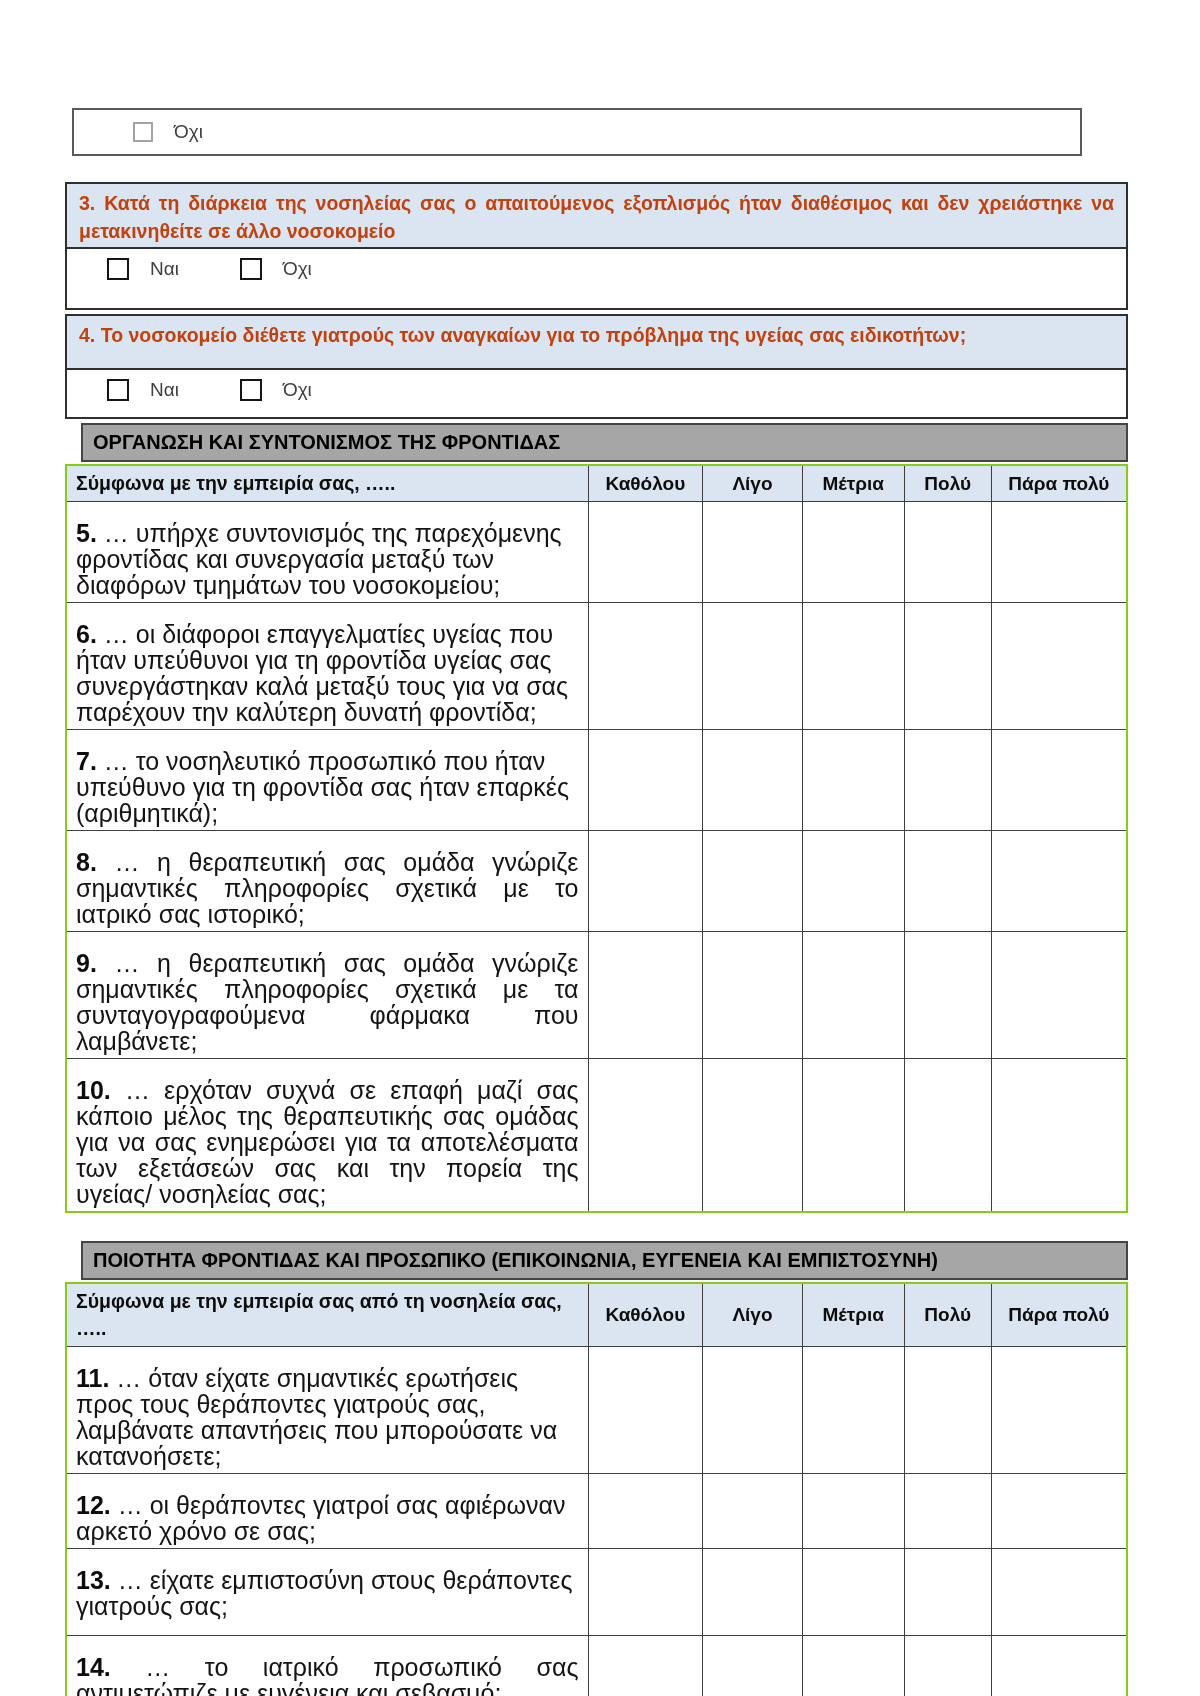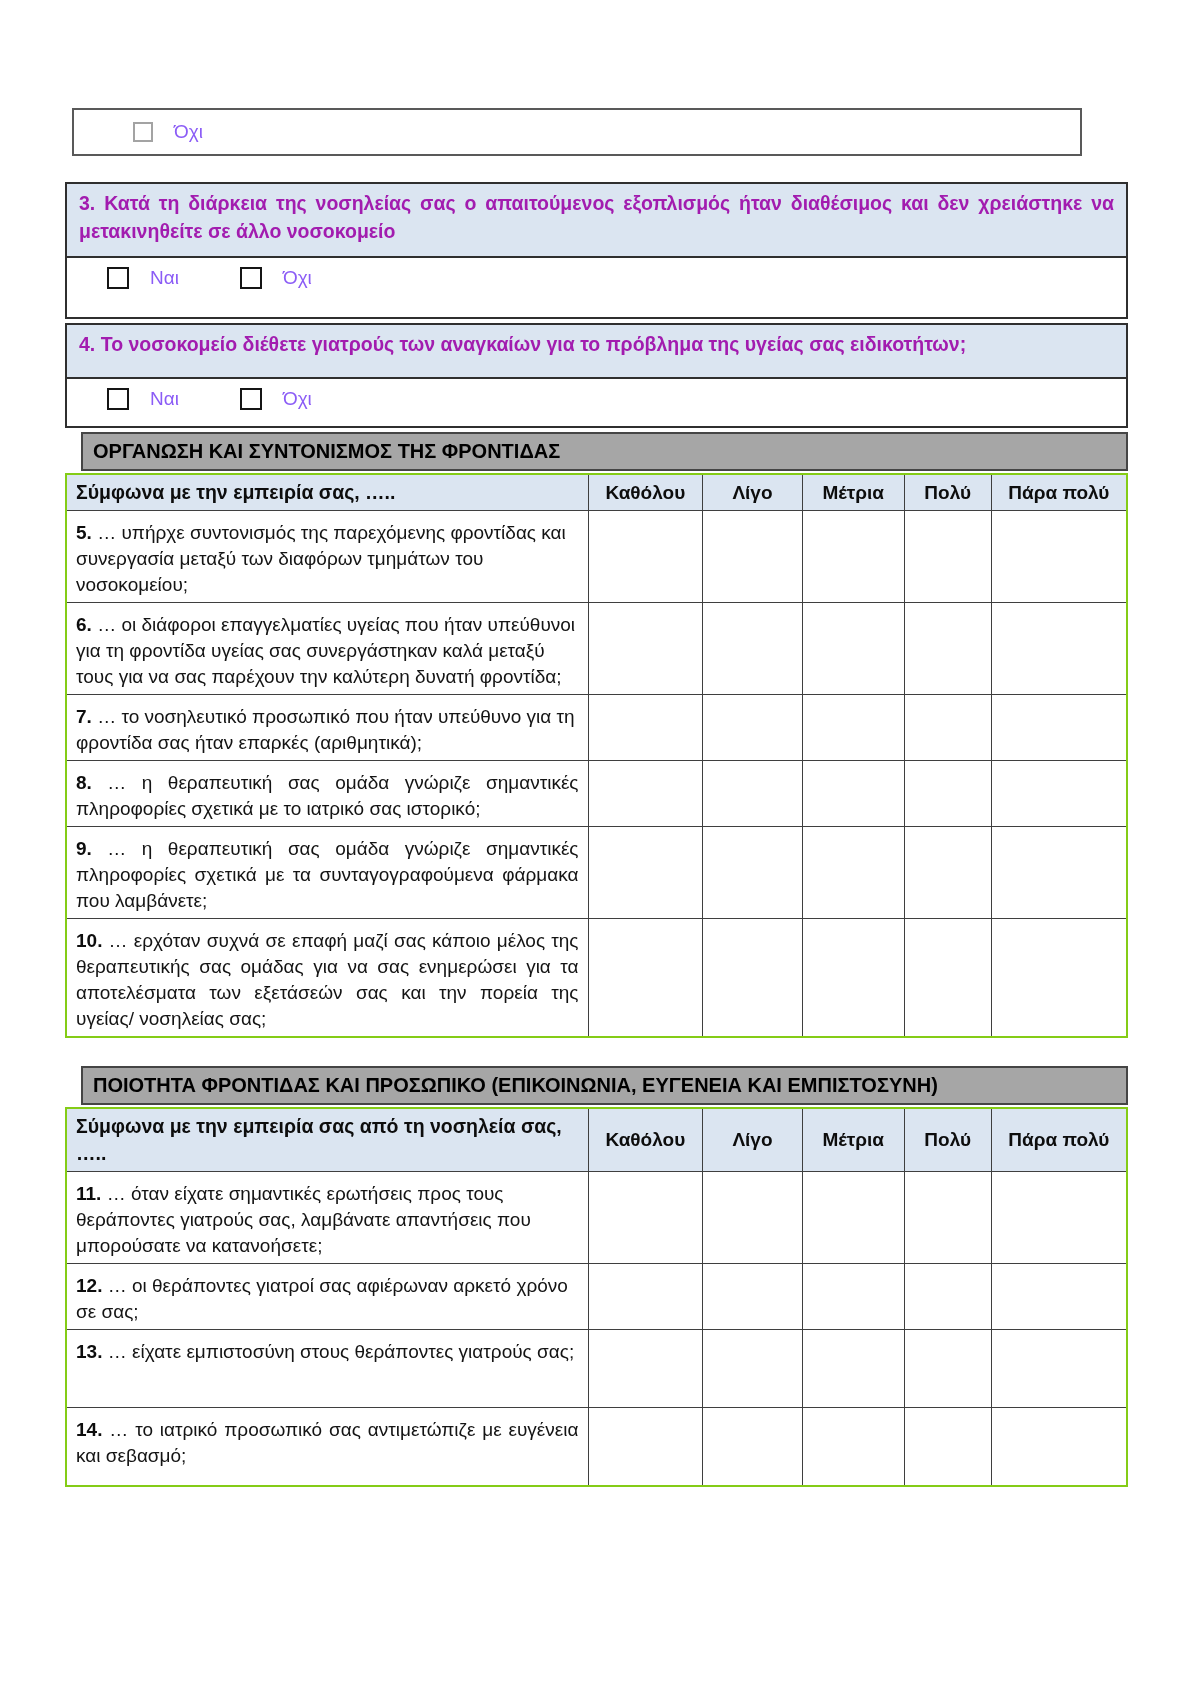--- a/index.html
+++ b/index.html
@@ -14,28 +14,28 @@
   .top-box{
     box-sizing:border-box;margin-left:7px;width:1010px;height:48px;
     border:2px solid #595959;display:flex;align-items:center;
     padding-left:59px;margin-bottom:26px;background:#fff;
   }
 
   
   .cb{box-sizing:border-box;width:22px;height:22px;border:2.5px solid #151515;background:#fff;display:inline-block;flex:none;}
   .cb-light{box-sizing:border-box;width:20px;height:20px;border:2px solid #a3a3a3;background:#fff;display:inline-block;flex:none;}
   .opt{display:flex;align-items:center;}
-  .opt-label{font-size:19px;margin-left:21px;color:#8b5cf6;}
+  .opt-label{font-size:19px;margin-left:21px;color:#404040;}
 
   
   .qblock{border:2px solid #2f2f2f;margin-bottom:4px;background:#fff;}
   .q-head{
     background:#dbe5f1;border-bottom:2px solid #2f2f2f;
     font-weight:bold;font-size:19.5px;line-height:28px;
-    padding:5px 12px 11px 12px;color:#a21caf;text-align:justify;text-align-last:left;
+    padding:5px 12px 2px 12px;color:#c2410c;text-align:justify;text-align-last:left;
   }
   .q-head.q4{padding-bottom:19px;}
   .q-opts{display:flex;align-items:center;padding:9px 0 28px 40px;}
   .q-opts .second{margin-left:61px;}
   .q-opts.q4o{padding-bottom:16px;}
 
   
   .section-band{
     box-sizing:border-box;background:#a6a6a6;border:2px solid #454545;
     color:#000000;font-weight:bold;font-size:20px;line-height:26px;
@@ -47,21 +47,21 @@
   table.rating th,table.rating td{border:1px solid #3f3f3f;}
   th.qhead{
     background:#dbe5f1;text-align:left;font-size:19.5px;line-height:27px;
     font-weight:bold;padding:4px 9px;vertical-align:middle;color:#0d0d0d;
   }
   th.scale{
     background:#dbe5f1;font-size:19px;font-weight:bold;text-align:center;
     vertical-align:middle;padding:6px 2px;color:#0d0d0d;
   }
   td.qcell{
-    font-size:19px;line-height:26px;padding:9px 9px 4px 9px;
+    font-size:25px;line-height:26px;padding:18px 9px 4px 9px;
     vertical-align:top;color:#141414;
   }
   td.qcell.justify{text-align:justify;text-align-last:left;}
   td.qcell b{color:#0d0d0d;}
   td.rcell{background:#fff;}
   
   #table2 tbody tr:nth-child(3) td,
   #table2 tbody tr:nth-child(4) td,
   #table2 tbody tr:nth-child(6) td{height:64px;}
   .gap{height:28px;}

